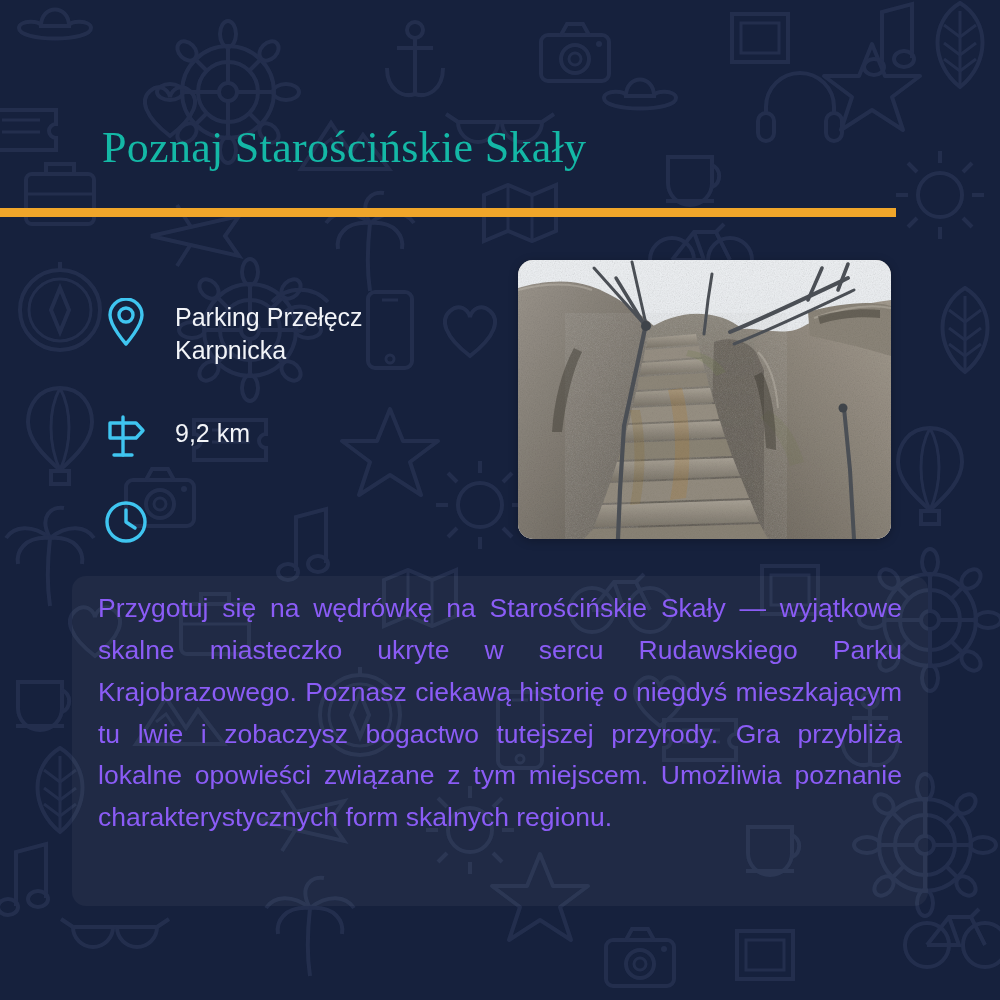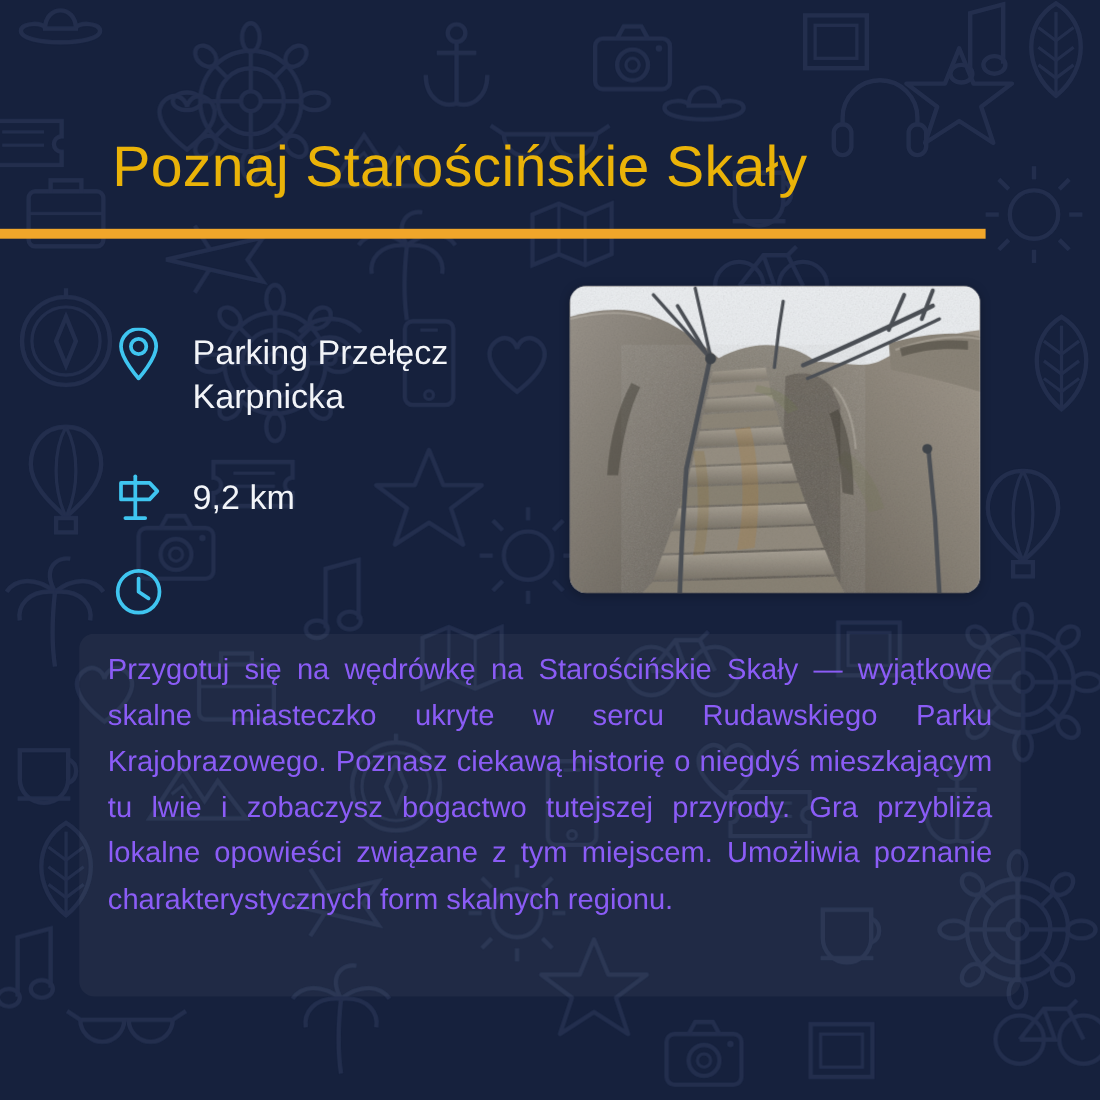--- a/index.html
+++ b/index.html
@@ -28,26 +28,27 @@
     pointer-events: none;
   }
   .doodle-layer svg { display: block; width: 100%; height: 100%; }
 
   
   .title {
     position: absolute;
     left: 102px;
     top: 122px;
     width: 820px;
-    color: #eab308;
-    font-size: 52px;
+    color: #14b8a6;
+    font-size: 44px;
     font-weight: 400;
     letter-spacing: 0.3px;
     line-height: 1.18;
     white-space: nowrap;
+    font-family: Liberation Serif, serif;
   }
 
   .divider {
     position: absolute;
     left: 0px;
     top: 208px;
     width: 896px;
     height: 9px;
     background: #f0a62a;
   }
@@ -70,21 +71,21 @@
     width: 52px;
     height: 52px;
     display: flex;
     align-items: center;
     justify-content: center;
   }
   .info-icon svg { display: block; }
   .info-text {
     margin-left: 23px;
     color: #f2f4f8;
-    font-size: 31px;
+    font-size: 25px;
     line-height: 1.3;
     padding-top: 5px;
     font-weight: 400;
   }
 
   
   .photo {
     position: absolute;
     left: 518px;
     top: 260px;

